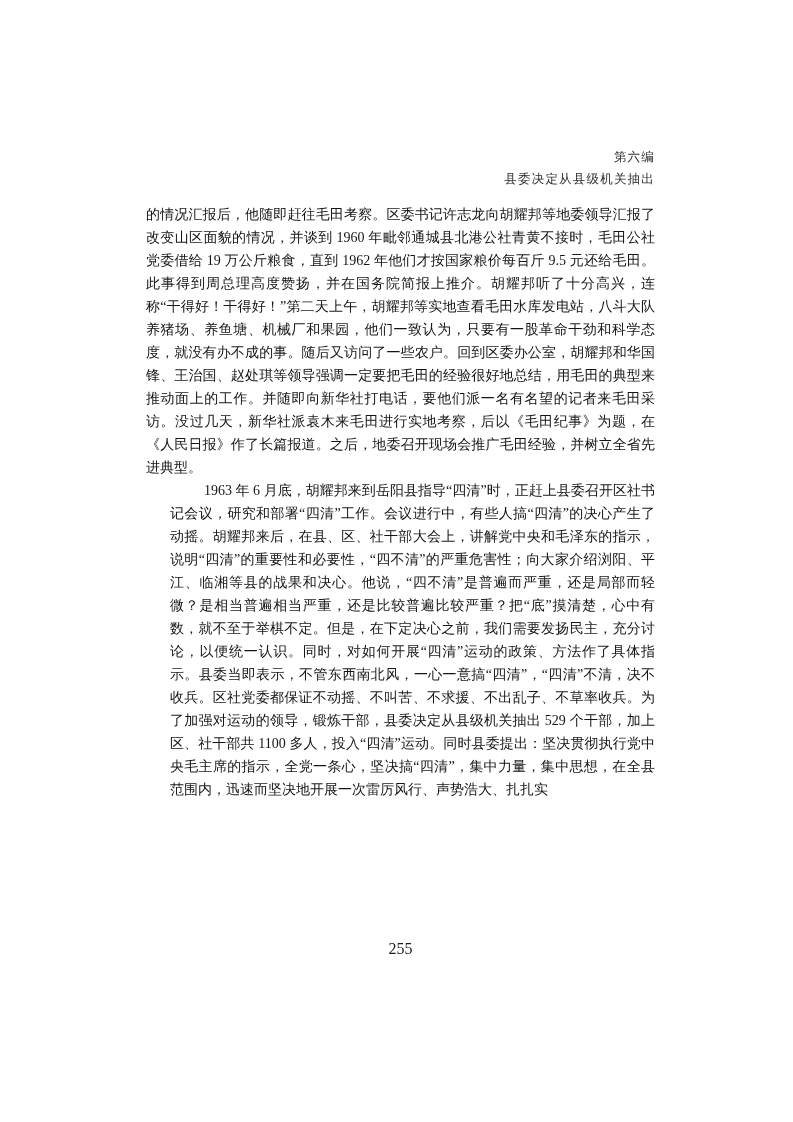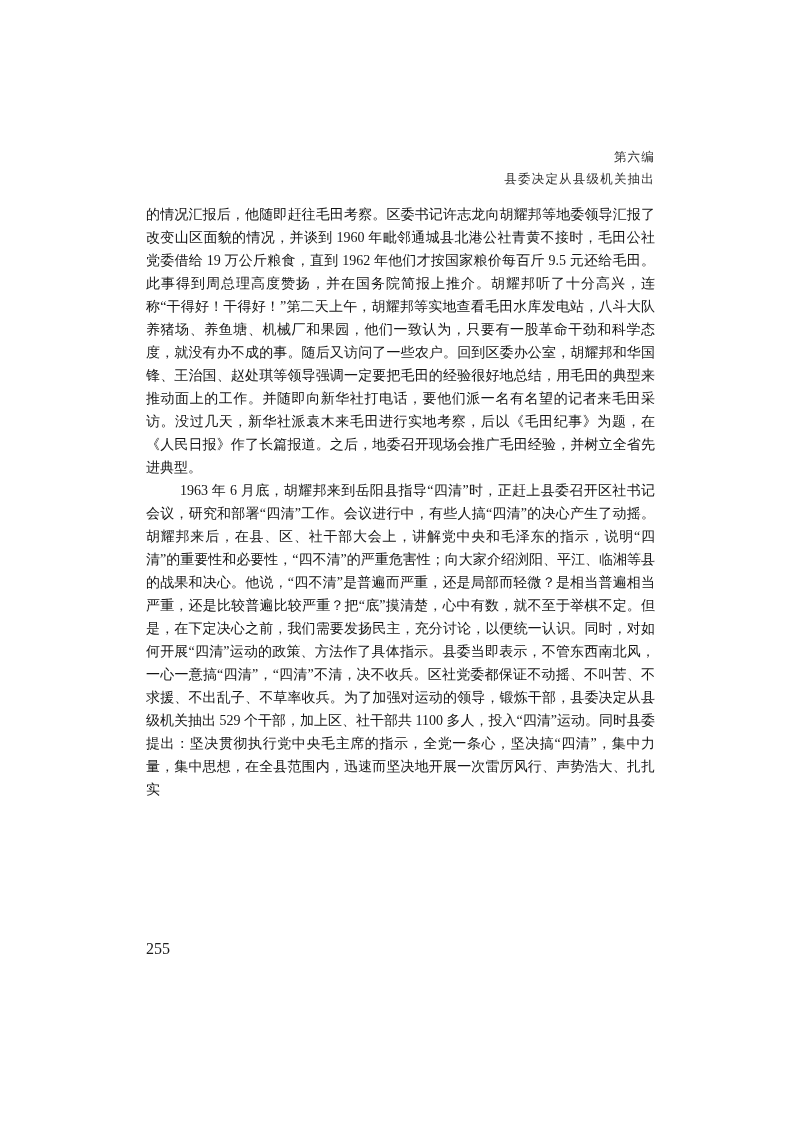--- a/index.html
+++ b/index.html
@@ -39,27 +39,28 @@
     line-height: 23px;
     text-align: justify;
     color: #151515;
   }
   .para {
     margin: 0;
     padding: 0;
   }
   .para.indent {
     text-indent: 34px;
+    margin-left: 24px;
   }
   .folio {
     position: absolute;
     top: 940px;
     left: 146px;
     width: 509px;
-    text-align: left;
+    text-align: center;
     font-size: 16px;
     color: #1c1c1c;
   }
 </style>
 </head>
 <body>
 
 <div class="page">
 
   <div class="running-head">

